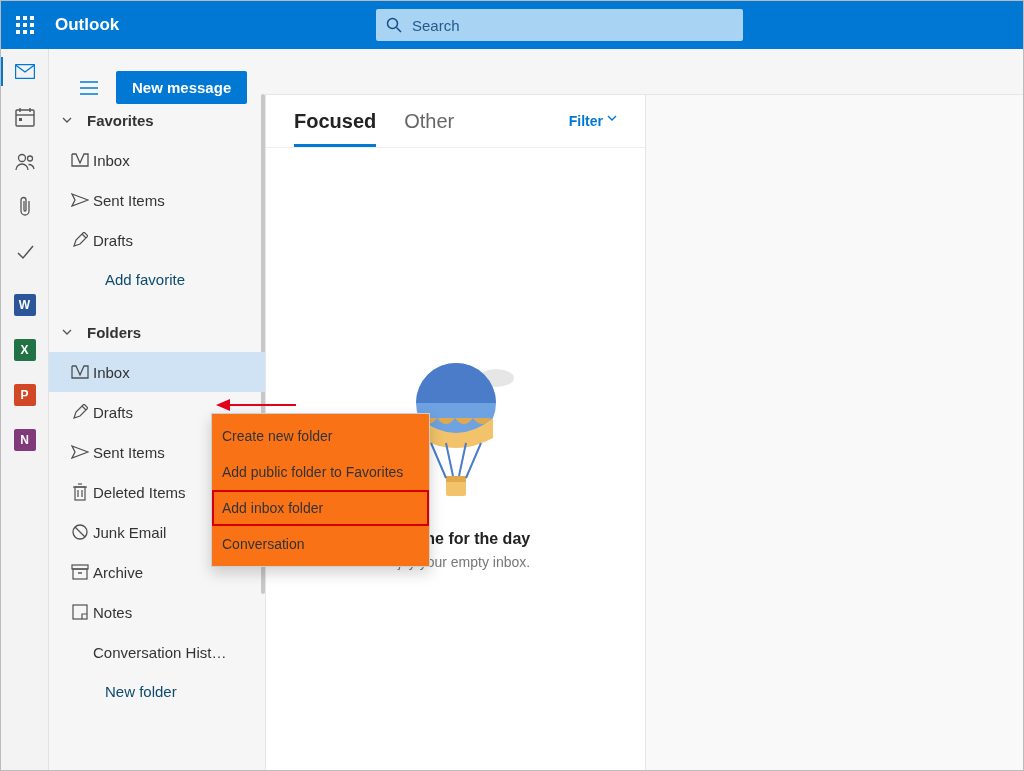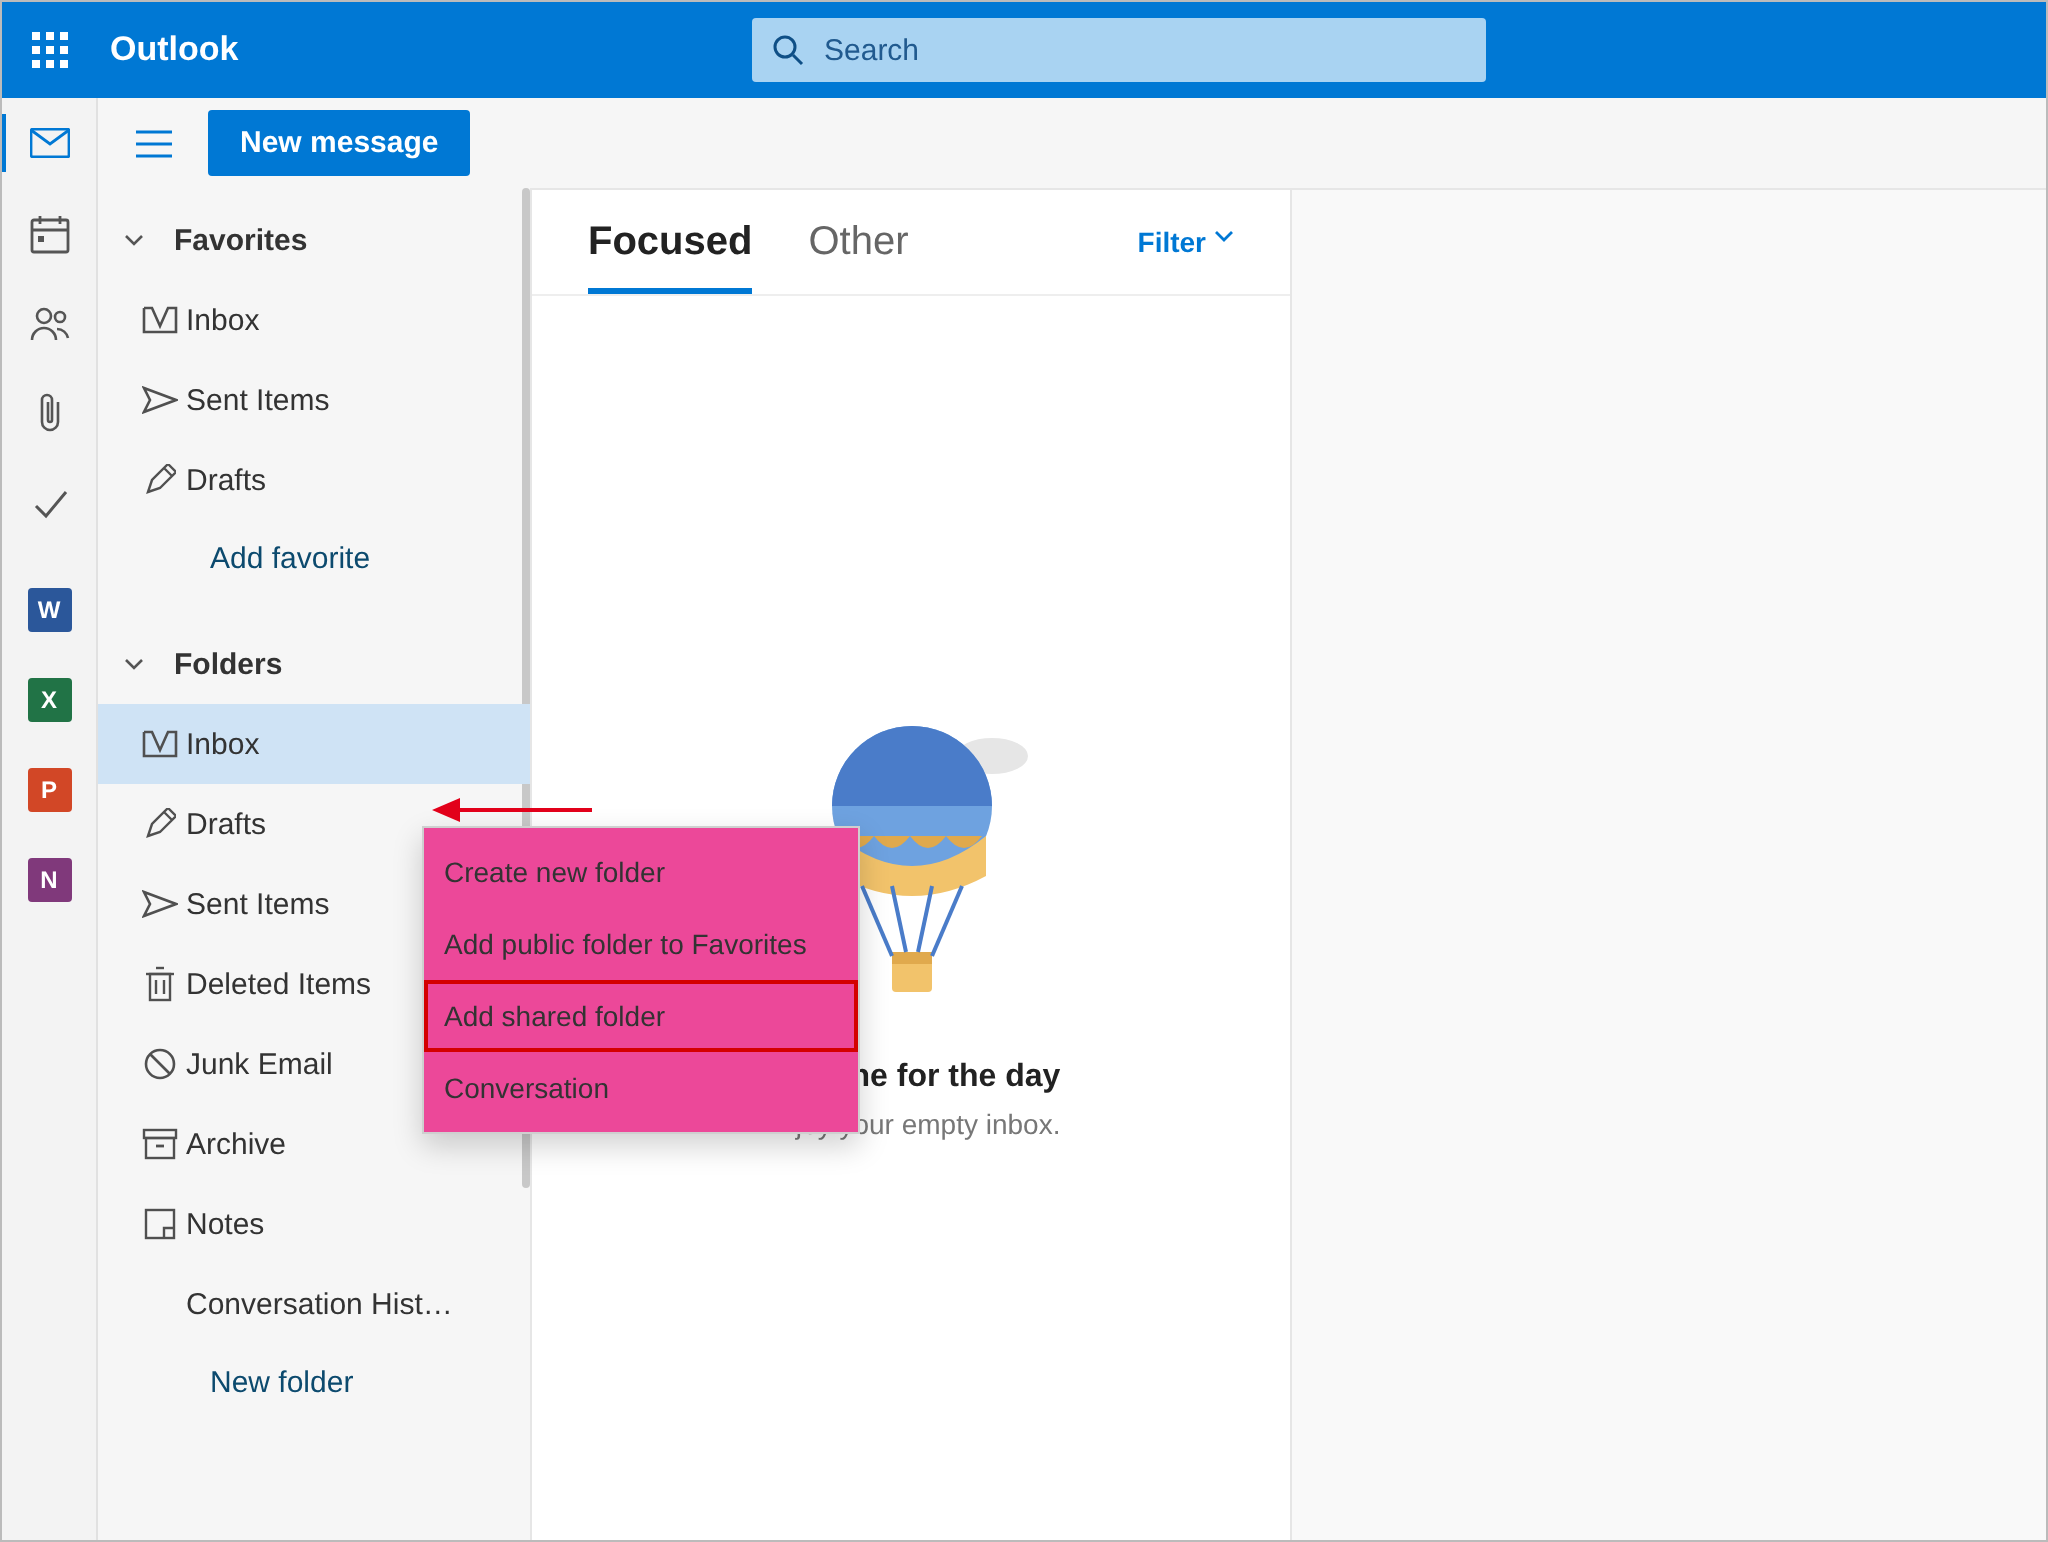--- a/index.html
+++ b/index.html
@@ -14,21 +14,21 @@
   .search-input::placeholder { color:#215a8f; }
   
   .body { position:absolute; top:48px; left:0; right:0; bottom:0; display:flex; background:#f6f6f6; }
   
   .rail { width:47px; background:#f3f3f3; display:flex; flex-direction:column; align-items:center; border-right:1px solid #e1e1e1; }
   .rail-item { width:47px; height:45px; display:flex; align-items:center; justify-content:center; position:relative; cursor:pointer; }
   .rail-item.active::before { content:""; position:absolute; left:0; top:8px; bottom:8px; width:2px; background:#0078d4; }
   .tile { width:22px; height:22px; border-radius:2px; display:flex; align-items:center; justify-content:center; color:#fff; font-weight:700; font-size:12px; font-family:"Segoe UI",Arial,sans-serif; }
   .tile.word{background:#2b579a;} .tile.excel{background:#217346;} .tile.ppt{background:#d24726;} .tile.onenote{background:#80397b;}
   
-  .cmd { position:absolute; top:48px; left:47px; height:45px; display:flex; align-items:center; padding-left:12px; z-index:3; }
+  .cmd { position:absolute; top:64px; left:47px; height:45px; display:flex; align-items:center; padding-left:24px; z-index:3; }
   .hamburger { width:34px; height:34px; display:flex; align-items:center; justify-content:center; color:#0078d4; cursor:pointer; margin-right:10px; }
   .new-btn { background:#0078d4; color:#fff; font-size:15px; font-weight:600; padding:8px 16px; border-radius:2px; cursor:pointer; }
   
   .nav { width:217px; margin-top:45px; border-right:1px solid #e6e6e6; overflow-y:auto; position:relative; height:calc(100% - 45px); box-sizing:border-box; padding-top:6px; }
   .nav-inner { position:relative; }
   .nav-group-header { display:flex; align-items:center; height:40px; padding-left:12px; font-weight:600; font-size:15px; cursor:pointer; }
   .nav-group-header span.label { margin-left:14px; }
   .chevron { display:inline-block; transform:rotate(0deg); }
   .nav-item { display:flex; align-items:center; height:40px; padding-left:18px; cursor:pointer; font-size:15px; }
   .nav-item .icon-slot { width:26px; display:flex; justify-content:center; color:#555; }
@@ -43,21 +43,21 @@
   .tabs-row { display:flex; align-items:center; height:52px; padding:0 28px; border-bottom:1px solid #eee; }
   .tab { font-size:20px; color:#666; margin-right:28px; cursor:pointer; height:52px; display:flex; align-items:center; position:relative; }
   .tab.active { color:#222; font-weight:600; }
   .tab.active::after { content:""; position:absolute; left:0; right:0; bottom:0; height:3px; background:#0078d4; }
   .filter { margin-left:auto; color:#0078d4; font-size:14px; font-weight:600; display:flex; align-items:flex-start; gap:4px; cursor:pointer; }
   .empty-state { flex:1; display:flex; flex-direction:column; align-items:center; justify-content:center; padding-top:10px; }
   .empty-title { font-size:16px; font-weight:600; margin-top:12px; color:#222; }
   .empty-sub { font-size:14px; color:#777; margin-top:6px; }
   .reading-pane { flex:1; margin-top:45px; border-top:1px solid #e6e6e6; background:#f9f9f9; }
   
-  .ctx-menu { position:absolute; left:210px; top:412px; width:217px; background:#ec4899; border:1px solid #cfcfcf; box-shadow:0 6px 14px rgba(0,0,0,0.18); z-index:10; padding:4px 0; }
+  .ctx-menu { position:absolute; left:210px; top:412px; width:217px; background:#f97316; border:1px solid #cfcfcf; box-shadow:0 6px 14px rgba(0,0,0,0.18); z-index:10; padding:4px 0; }
   .ctx-item { height:36px; display:flex; align-items:center; padding:0 10px 0 10px; font-size:14px; color:#333; cursor:pointer; }
   .ctx-item.highlighted { outline:2px solid #d40000; outline-offset:-2px; }
   
   .red-arrow { position:absolute; left:215px; top:395px; z-index:11; }
   
   .icon-slot svg { stroke:#505050; }
 </style>
 </head>
 <body>
 
@@ -300,16 +300,16 @@
   </div>
 
   <svg class="red-arrow" width="80" height="18" viewBox="0 0 80 18">
     <line x1="80" y1="9" x2="10" y2="9" stroke="#e2001a" stroke-width="2"></line>
     <polygon points="0,9 14,3 14,15" fill="#e2001a"></polygon>
   </svg>
 
   <div class="ctx-menu">
     <div class="ctx-item">Create new folder</div>
     <div class="ctx-item">Add public folder to Favorites</div>
-    <div class="ctx-item highlighted">Add shared folder</div>
+    <div class="ctx-item highlighted">Add inbox folder</div>
     <div class="ctx-item">Conversation</div>
   </div>
 </div>
 
 </body></html>

